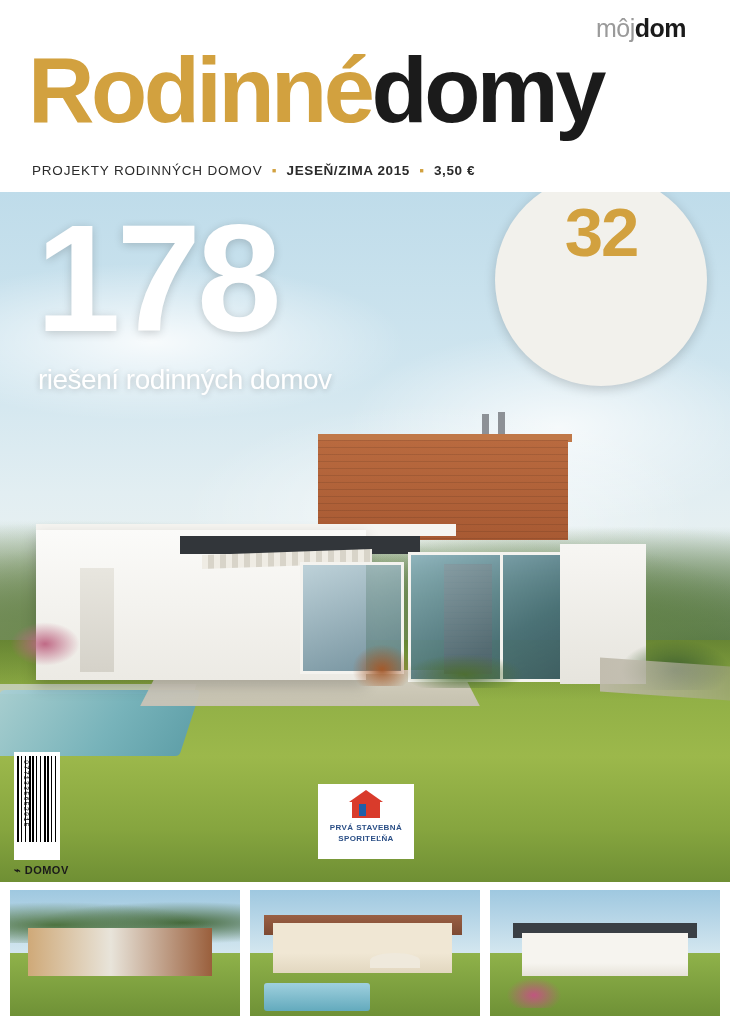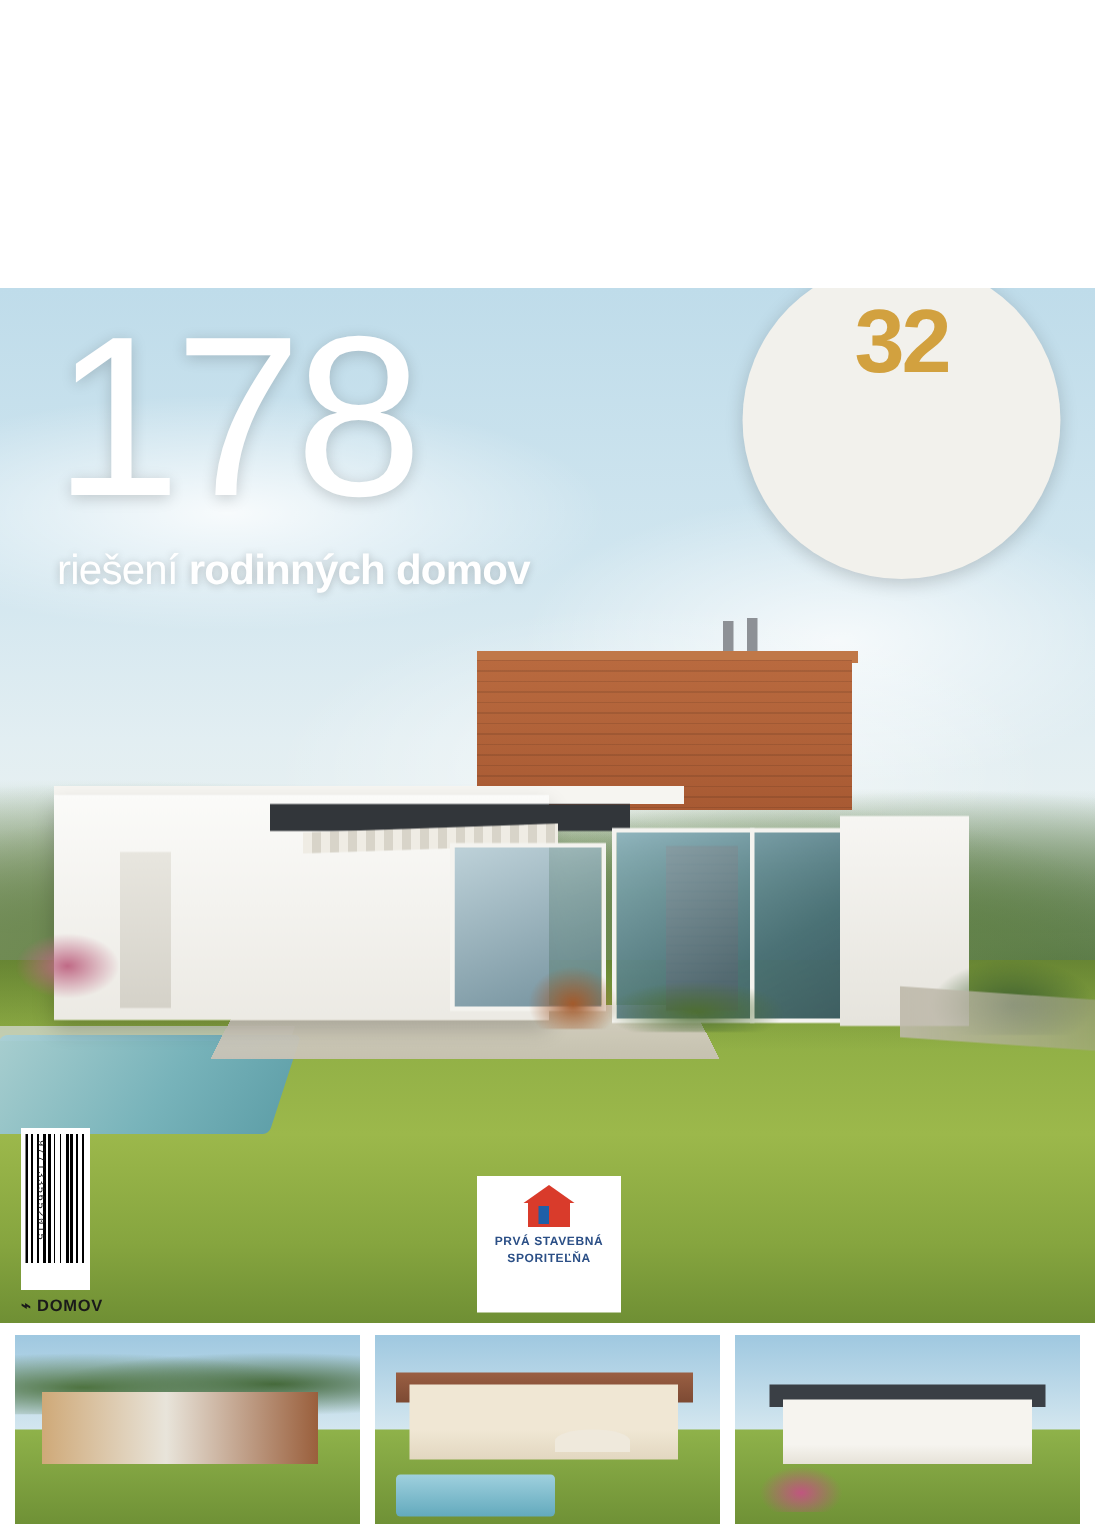--- a/index.html
+++ b/index.html
@@ -179,50 +179,50 @@
     background: radial-gradient(ellipse at 50% 50%, #c06a86 0%, rgba(192,106,134,0) 70%); }
   .path { position: absolute; left: 600px; top: 470px; width: 130px; height: 34px;
     background: linear-gradient(90deg, rgba(190,185,170,.9), rgba(170,165,150,.5));
     transform: skewY(4deg); }
 
   
   .big-number {
     position: absolute;
     left: 36px; top: 10px;
     font-size: 152px;
-    font-weight: 400;
+    font-weight: 700;
     color: #ffffff;
     letter-spacing: -4px;
     line-height: 1;
     text-shadow: 0 2px 10px rgba(0,0,0,.18);
   }
   .big-sub {
     position: absolute;
     left: 38px; top: 172px;
     font-size: 28px;
     color: #ffffff;
     letter-spacing: -0.5px;
     text-shadow: 0 1px 6px rgba(0,0,0,.22);
     white-space: nowrap;
   }
-  .big-sub b { font-weight: 700; }
+  .big-sub b { font-weight: 400; }
 
   
   .badge {
     position: absolute;
     left: 495px; top: -18px;
     width: 212px; height: 212px;
     border-radius: 50%;
     background: #f2f1ec;
     box-shadow: 0 3px 12px rgba(0,0,0,.18);
     text-align: center;
   }
   .badge-num {
     position: absolute; left: 0; right: 0; top: 24px;
-    font-size: 60px; font-weight: 700; color: #d2a13f; line-height: 1;
+    font-size: 69px; font-weight: 700; color: #d2a13f; line-height: 1;
     letter-spacing: -2px;
   }
   .badge-l1 {
     position: absolute; left: 0; right: 0; top: 122px;
     font-size: 20px; color: #4a4a4a; font-weight: 400;
   }
   .badge-l2 {
     position: absolute; left: 0; right: 0; top: 146px;
     font-size: 22px; color: #1d1d1d; font-weight: 700;
   }
@@ -249,21 +249,21 @@
   }
   .jaga {
     position: absolute; left: 14px; top: 672px;
     font-size: 11px; font-weight: 700; color: #1a1a1a; letter-spacing: .5px;
   }
   .jaga .tick { color: #1a1a1a; }
 
   
   .sponsor {
     position: absolute; left: 318px; top: 592px;
-    width: 96px; height: 91px;
+    width: 96px; height: 75px;
     background: #ffffff;
     text-align: center;
     padding-top: 6px;
   }
   .sponsor .mark {
     width: 34px; height: 28px; margin: 0 auto 4px;
     position: relative;
   }
   .sponsor .mark .roof {
     position: absolute; left: 0; top: 0; width: 0; height: 0;
@@ -339,20 +339,35 @@
   .t3 .bush {
     position: absolute; left: 6%; bottom: 6%; width: 26%; height: 26%;
     background: radial-gradient(ellipse at 50% 60%, #c0567f 0%, rgba(192,86,127,0) 65%);
   }
 </style>
 </head>
 <body>
 
 <div class="cover">
 
+  <div class="masthead">
+    <div class="brand-mini">
+      <span class="muted">môj</span><span class="bold">dom</span>
+    </div>
+    <div class="title">
+      <span class="gold">Rodinné</span><span class="dark">domy</span>
+    </div>
+    <div class="subline">
+      <span class="light">PROJEKTY RODINNÝCH DOMOV</span>
+      <span class="sep">▪</span>
+      <span>JESEŇ/ZIMA 2015</span>
+      <span class="sep">▪</span>
+      <span>3,50 €</span>
+    </div>
+  </div>
 
   <div class="photo">
     <div class="sky"></div>
     <div class="clouds1"></div>
     <div class="clouds2"></div>
     <div class="clouds3"></div>
     <div class="treeline"></div>
     <div class="lawn"></div>
     <div class="lawn-shadow"></div>
 

